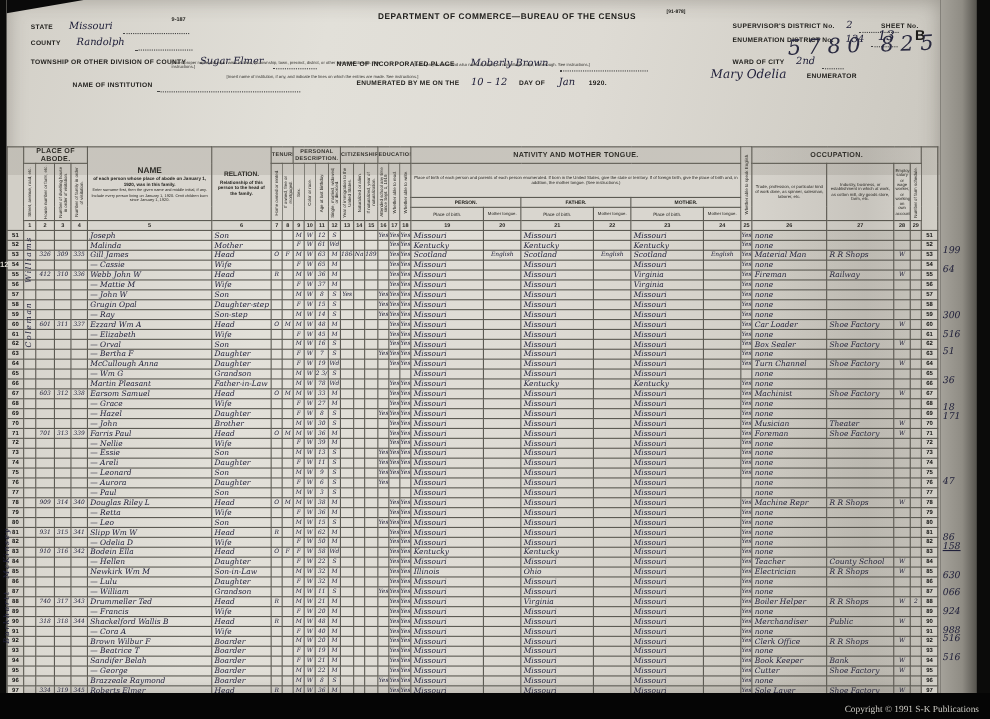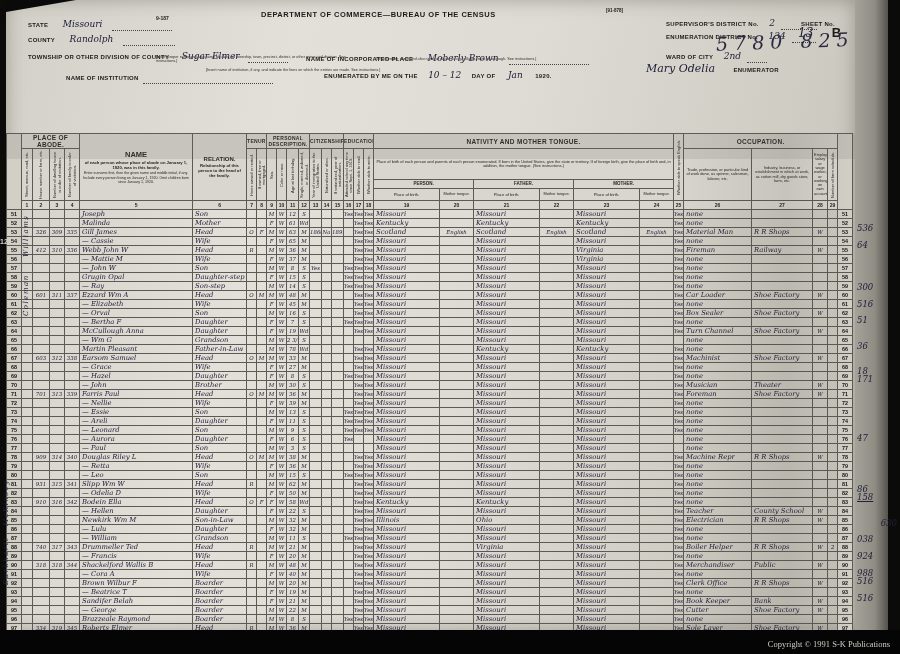--- a/index.html
+++ b/index.html
@@ -71,21 +71,21 @@
       <span class="lbl">COUNTY</span>
       <span class="hw hw-val" style="padding:0 10px">Randolph</span><span class="fill" style="width:52px"></span>
     </div>
     <div class="pr" style="left:22px;top:45px">
       <span class="lbl">TOWNSHIP OR OTHER DIVISION OF COUNTY</span>
       <span class="hw hw-val" style="padding:0 8px">Sugar Elmer</span><span class="fill" style="width:40px"></span>
     </div>
     <div class="pr note" style="left:150px;top:55px;max-width:210px;white-space:normal">[Insert proper name and also name of class, as township, town, precinct, district, or other minor civil division.  See instructions.]</div>
 
     <div class="pr" style="left:150px;top:15px;font-size:5px;font-weight:bold">9-187</div>
-    <div class="pr dept" style="left:255px;top:10px;width:400px;">DEPARTMENT OF COMMERCE—BUREAU OF THE CENSUS</div>
+    <div class="pr dept" style="left:255px;top:10px;width:400px;text-align:center">DEPARTMENT OF COMMERCE—BUREAU OF THE CENSUS</div>
     <div class="pr" style="left:600px;top:8px;font-size:4.5px;font-weight:bold">[91-878]</div>
 
     <div class="pr" style="left:300px;top:47px">
       <span class="lbl">NAME OF INCORPORATED PLACE</span>
       <span class="hw hw-val" style="padding:0 10px">Moberly Brown</span><span class="fill" style="width:80px"></span>
     </div>
     <div class="pr note" style="left:370px;top:57px;max-width:220px;white-space:normal">[Insert proper name and also name of class, as city, village, town, or borough.  See instructions.]</div>
 
     <div class="pr" style="left:318px;top:64px">
       <span class="lbl">ENUMERATED BY ME ON THE</span>
@@ -1805,33 +1805,33 @@
               <td class="ln">97</td>
             </tr>
           </tbody>
       </table>
     </div>
   </div>
 
   <div id="edge-strip"></div>
   <div id="bottom-strip"></div>
   <div id="mnotes">
-      <span class="hw mnote" style="top: 223.84px;">536</span>
+      <span class="hw mnote" style="top: 223.84px;">199</span>
       <span class="hw mnote" style="top: 240.68px;">64</span>
       <span class="hw mnote" style="top: 282.78px;">300</span>
       <span class="hw mnote" style="top: 299.62px;">516</span>
       <span class="hw mnote" style="top: 316.46px;">51</span>
       <span class="hw mnote" style="top: 341.72px;">36</span>
       <span class="hw mnote" style="top: 366.98px;">18</span>
       <span class="hw mnote" style="top: 375.4px;">171</span>
       <span class="hw mnote" style="top: 434.34px;">47</span>
       <span class="hw mnote" style="top: 484.86px;">86</span>
       <span class="hw mnote" style="top: 493.28px; text-decoration: underline;">158</span>
-      <span class="hw mnote" style="top: 518.54px; text-align: right;">630</span>
-      <span class="hw mnote" style="top: 535.38px;">038</span>
+      <span class="hw mnote" style="top: 518.54px;">630</span>
+      <span class="hw mnote" style="top: 535.38px;">066</span>
       <span class="hw mnote" style="top: 552.22px;">924</span>
       <span class="hw mnote" style="top: 569.06px;">988</span>
       <span class="hw mnote" style="top: 577.48px;">516</span>
       <span class="hw mnote" style="top: 594.32px;">516</span>
       <span class="hw street-label" style="top: 257px; left: 22px;">Williams</span>
       <span class="hw street-label" style="top: 315.94px; left: 22px;">Coleman</span>
       <span class="hw street-label" style="top: 526.44px; left: 2px;">McKinsey</span>
       <span class="hw street-label" style="top: 585.38px; left: 2px;">Burkhartt</span>
     </div>
   <div class="pr" id="left-note-12">12</div>

